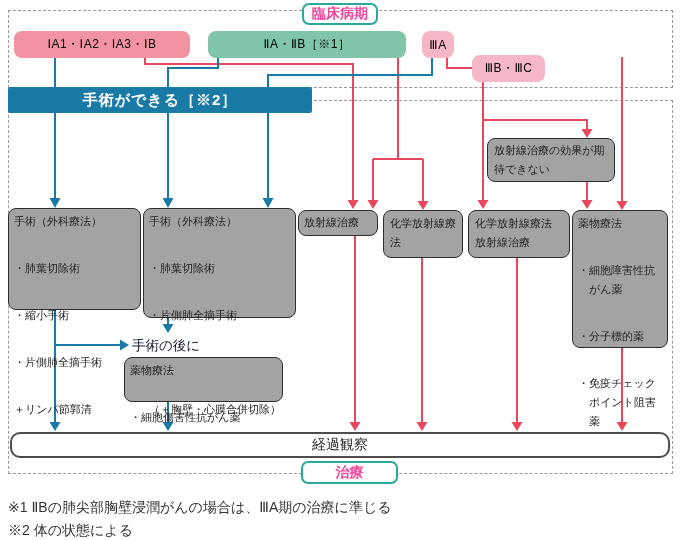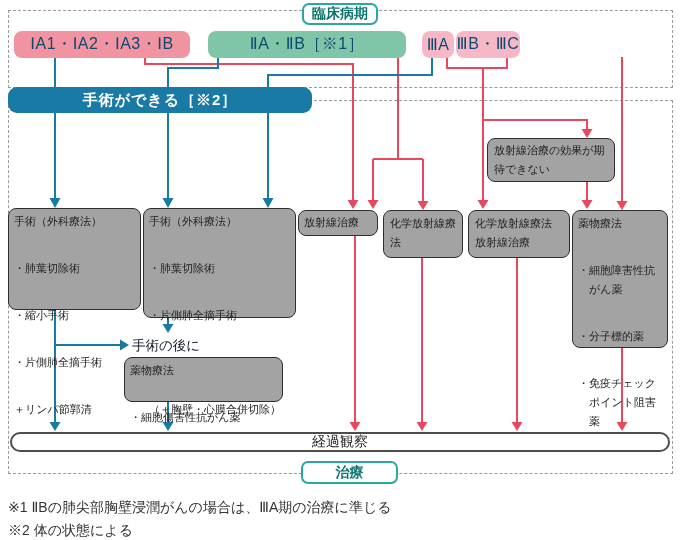--- a/index.html
+++ b/index.html
@@ -6,37 +6,37 @@
   #canvas {
     position:relative; width:680px; height:540px;
     font-family:"Liberation Sans", sans-serif; color:#222;
     background:#fff; overflow:hidden;
   }
   .regionbox { position:absolute; border:1px dashed #9a9a9a; z-index:0; }
   #lines { position:absolute; left:0; top:0; z-index:1; }
   .pill {
     position:absolute; top:31px; height:27px; border-radius:8px;
     display:flex; align-items:center; justify-content:center;
-    font-size:16px; color:#0c4a6e; z-index:2; letter-spacing:.5px;
+    font-size:12px; color:#000000; z-index:2; letter-spacing:.5px;
   }
   .bar {
-    position:absolute; top:87px; height:26px; border-radius:9px;
+    position:absolute; top:87px; height:26px; border-radius:2px;
     display:flex; align-items:center; justify-content:center;
     color:#fff; font-weight:bold; font-size:15px; z-index:2; letter-spacing:1px;
   }
   .tbox {
     position:absolute; background:#a3a3a3; border:1.5px solid #2e2e2e;
     border-radius:8px; font-size:11px; line-height:19px;
     padding:3px 5px; color:#222; z-index:2; box-sizing:border-box;
   }
   .titem { padding-left:1em; text-indent:-1em;margin-top:28px; }
   .taglabel {
     position:absolute; background:#fff; border:2px solid #2BA89D;
     border-radius:7px; display:flex; align-items:center; justify-content:center;
-    font-weight:bold; font-size:14px; color:#0f766e; z-index:3; box-sizing:border-box;
+    font-weight:bold; font-size:14px; color:#ec4899; z-index:3; box-sizing:border-box;
   }
   .followup {
     position:absolute; background:#fff; border:2.5px solid #4d4d4d;
     border-radius:10px; display:flex; align-items:center; justify-content:center;
     font-size:14px; z-index:2; box-sizing:border-box;
   }
   .aftersurgery {
     position:absolute; color:#0f172a; font-size:13.5px; z-index:2;
   }
   .notes { position:absolute; left:8px; top:496px; font-size:14px; line-height:23px; color:#333; z-index:2; }
@@ -107,21 +107,21 @@
 
   <div class="pill" style="left:14px; width:176px; background:#F193A0;">
     <span>ⅠA1・ⅠA2・ⅠA3・ⅠB</span>
   </div>
   <div class="pill" style="left:208px; width:198px; background:#80C5A8;">
     <span>ⅡA・ⅡB［※1］</span>
   </div>
   <div class="pill" style="left:422px; width:32px; background:#F6B8C6;">
     <span>ⅢA</span>
   </div>
-  <div class="pill" style="left:456px; width:64px; background:#F6B8C6;">
+  <div class="pill" style="left:472px; width:73px; background:#F6B8C6;margin-top:24px;">
     <span>ⅢB・ⅢC</span>
   </div>
 
   <div class="bar" style="left:8px; width:304px; background:#187AA5;">
     <span>手術ができる［※2］</span>
   </div>
 
   <div class="tbox" style="left:8px; top:208px; width:133px; height:102px;">
     <div>手術（外科療法）</div>
     <div class="titem">・肺葉切除術</div>
@@ -164,21 +164,21 @@
 
   <div class="aftersurgery" style="left:132px; top:337px;">
     <span>手術の後に</span>
   </div>
 
   <div class="tbox" style="left:124px; top:357px; width:159px; height:45px;">
     <div>薬物療法</div>
     <div class="titem">・細胞傷害性抗がん薬</div>
   </div>
 
-  <div class="followup" style="left:10px; top:432px; width:660px; height:20px;">
+  <div class="followup" style="left:10px; top:432px; width:660px; height:26px;">
     <span>経過観察</span>
   </div>
 
   <div class="taglabel" style="left:301px; top:461px; width:97px; height:23px;">
     <span>治療</span>
   </div>
 
   <div class="notes">
     <div>※1 ⅡBの肺尖部胸壁浸潤がんの場合は、ⅢA期の治療に準じる</div>
     <div>※2 体の状態による</div>

